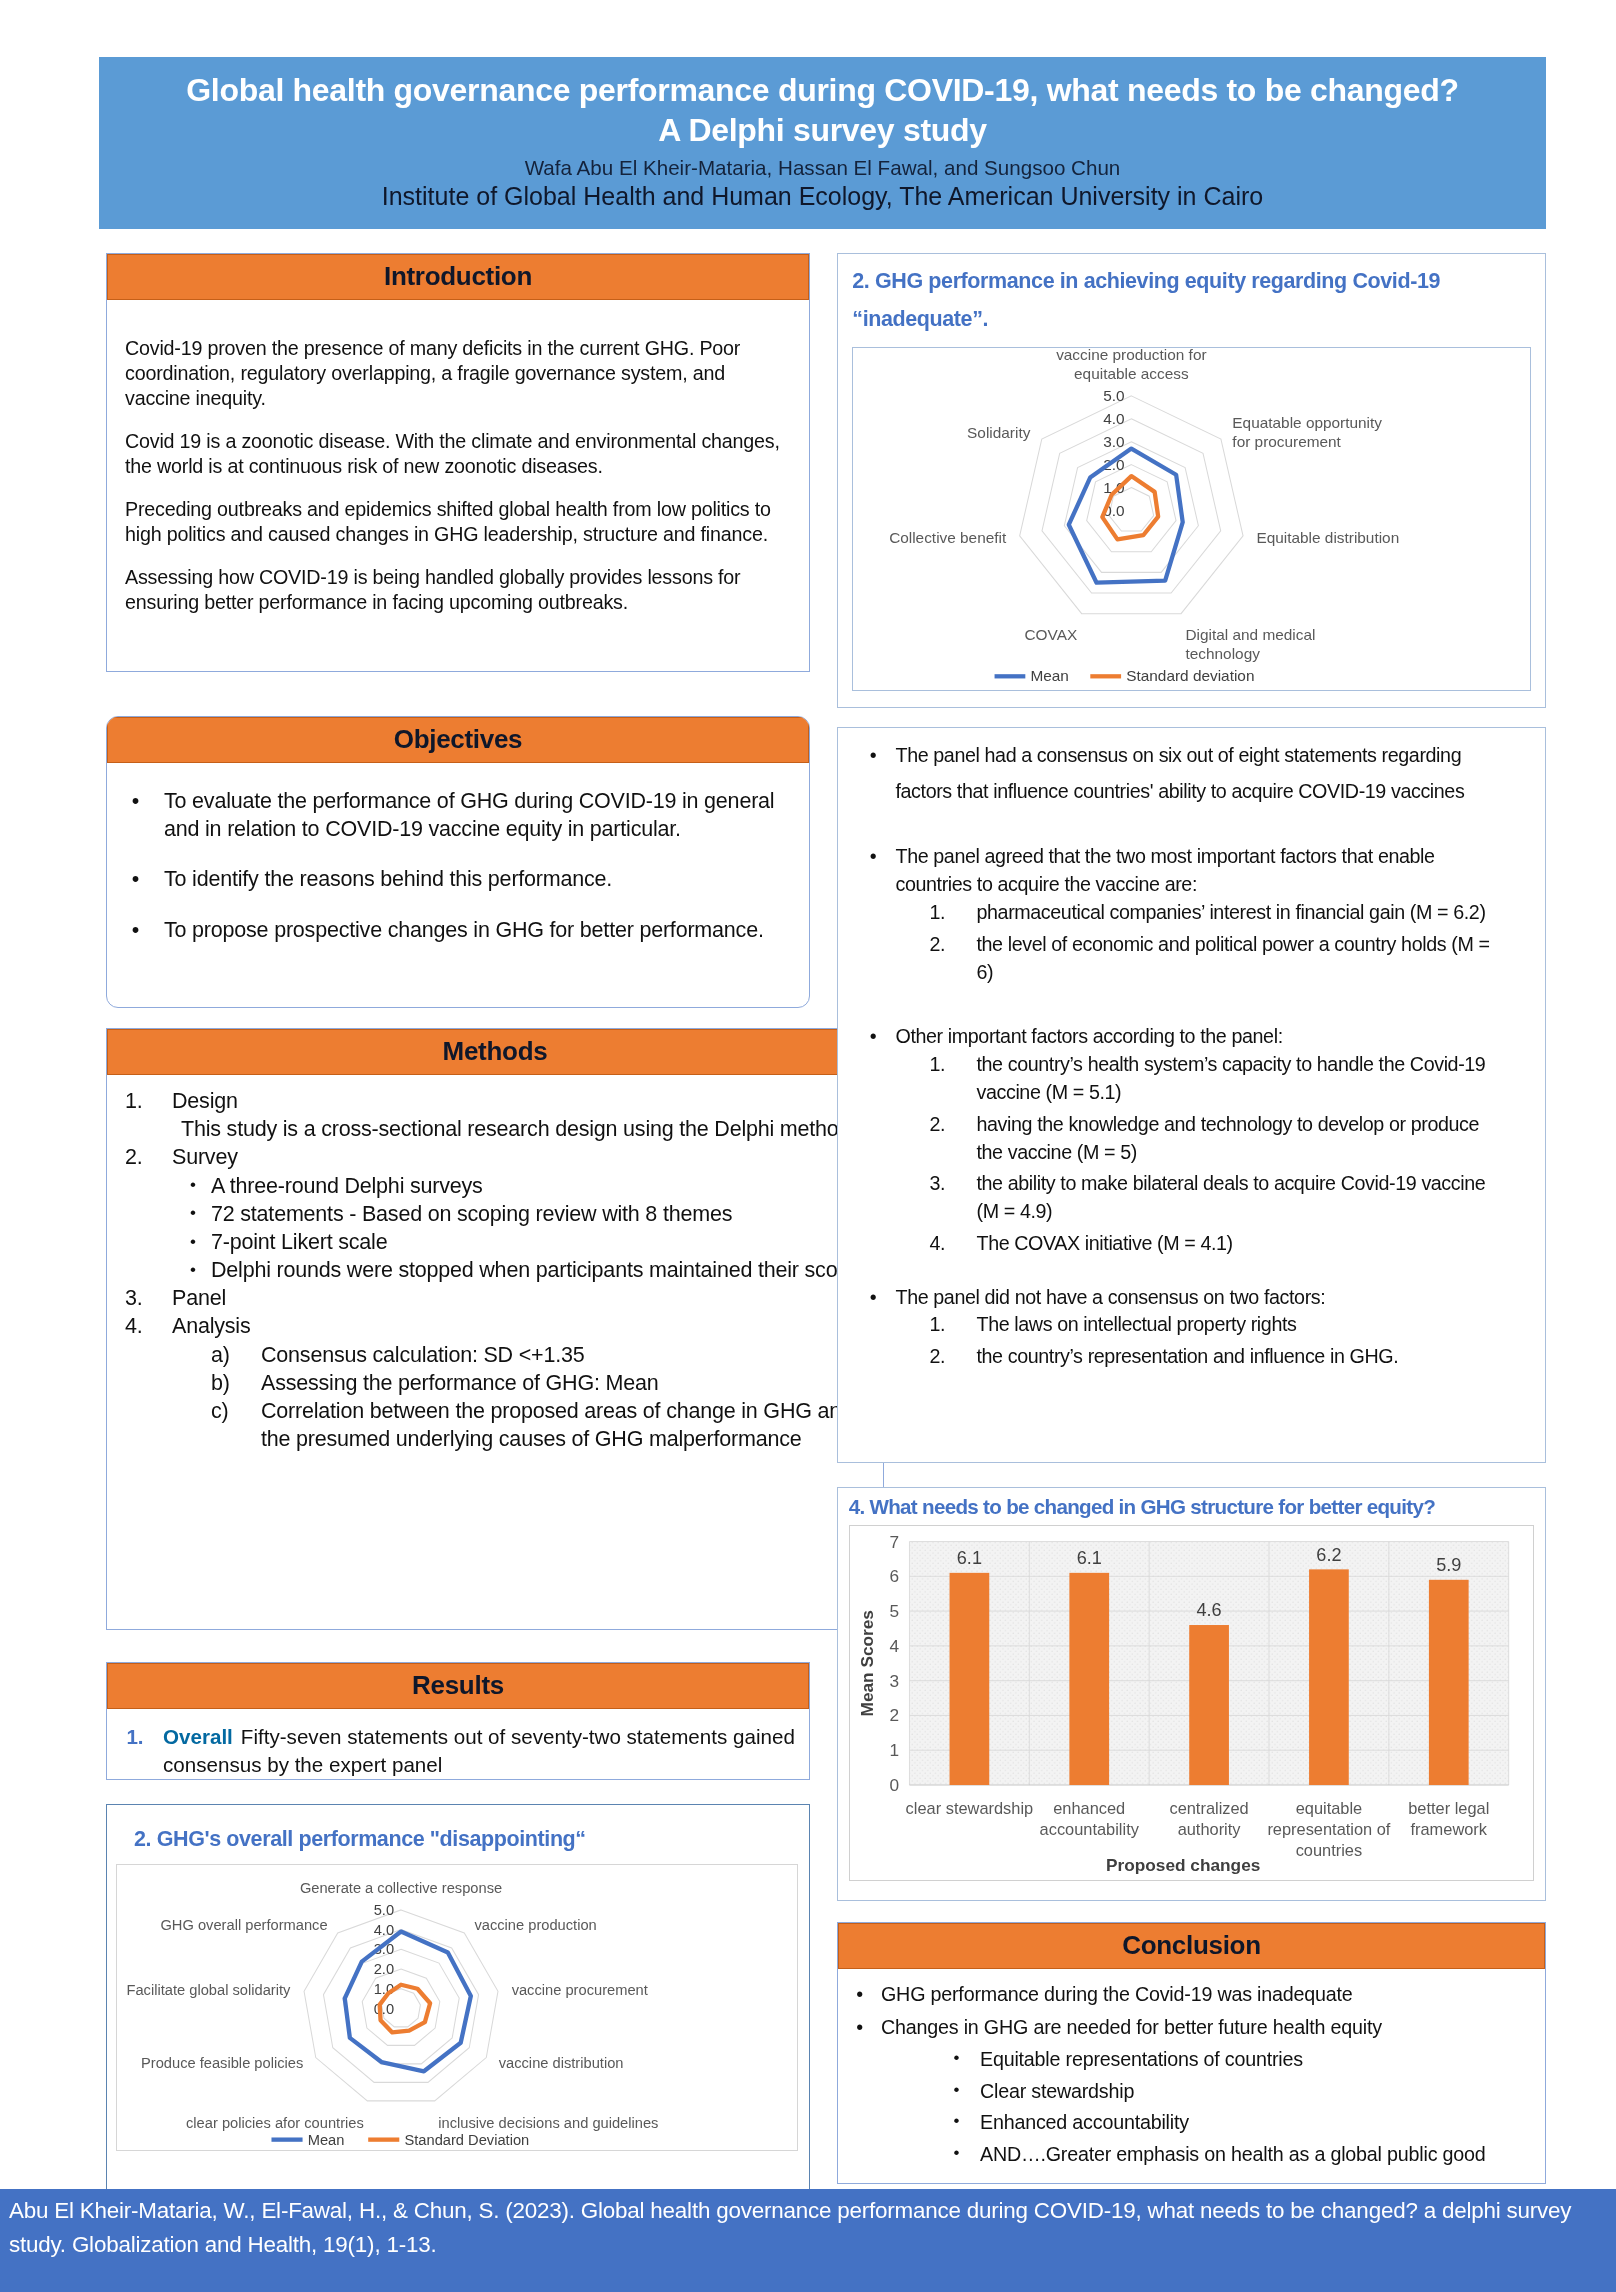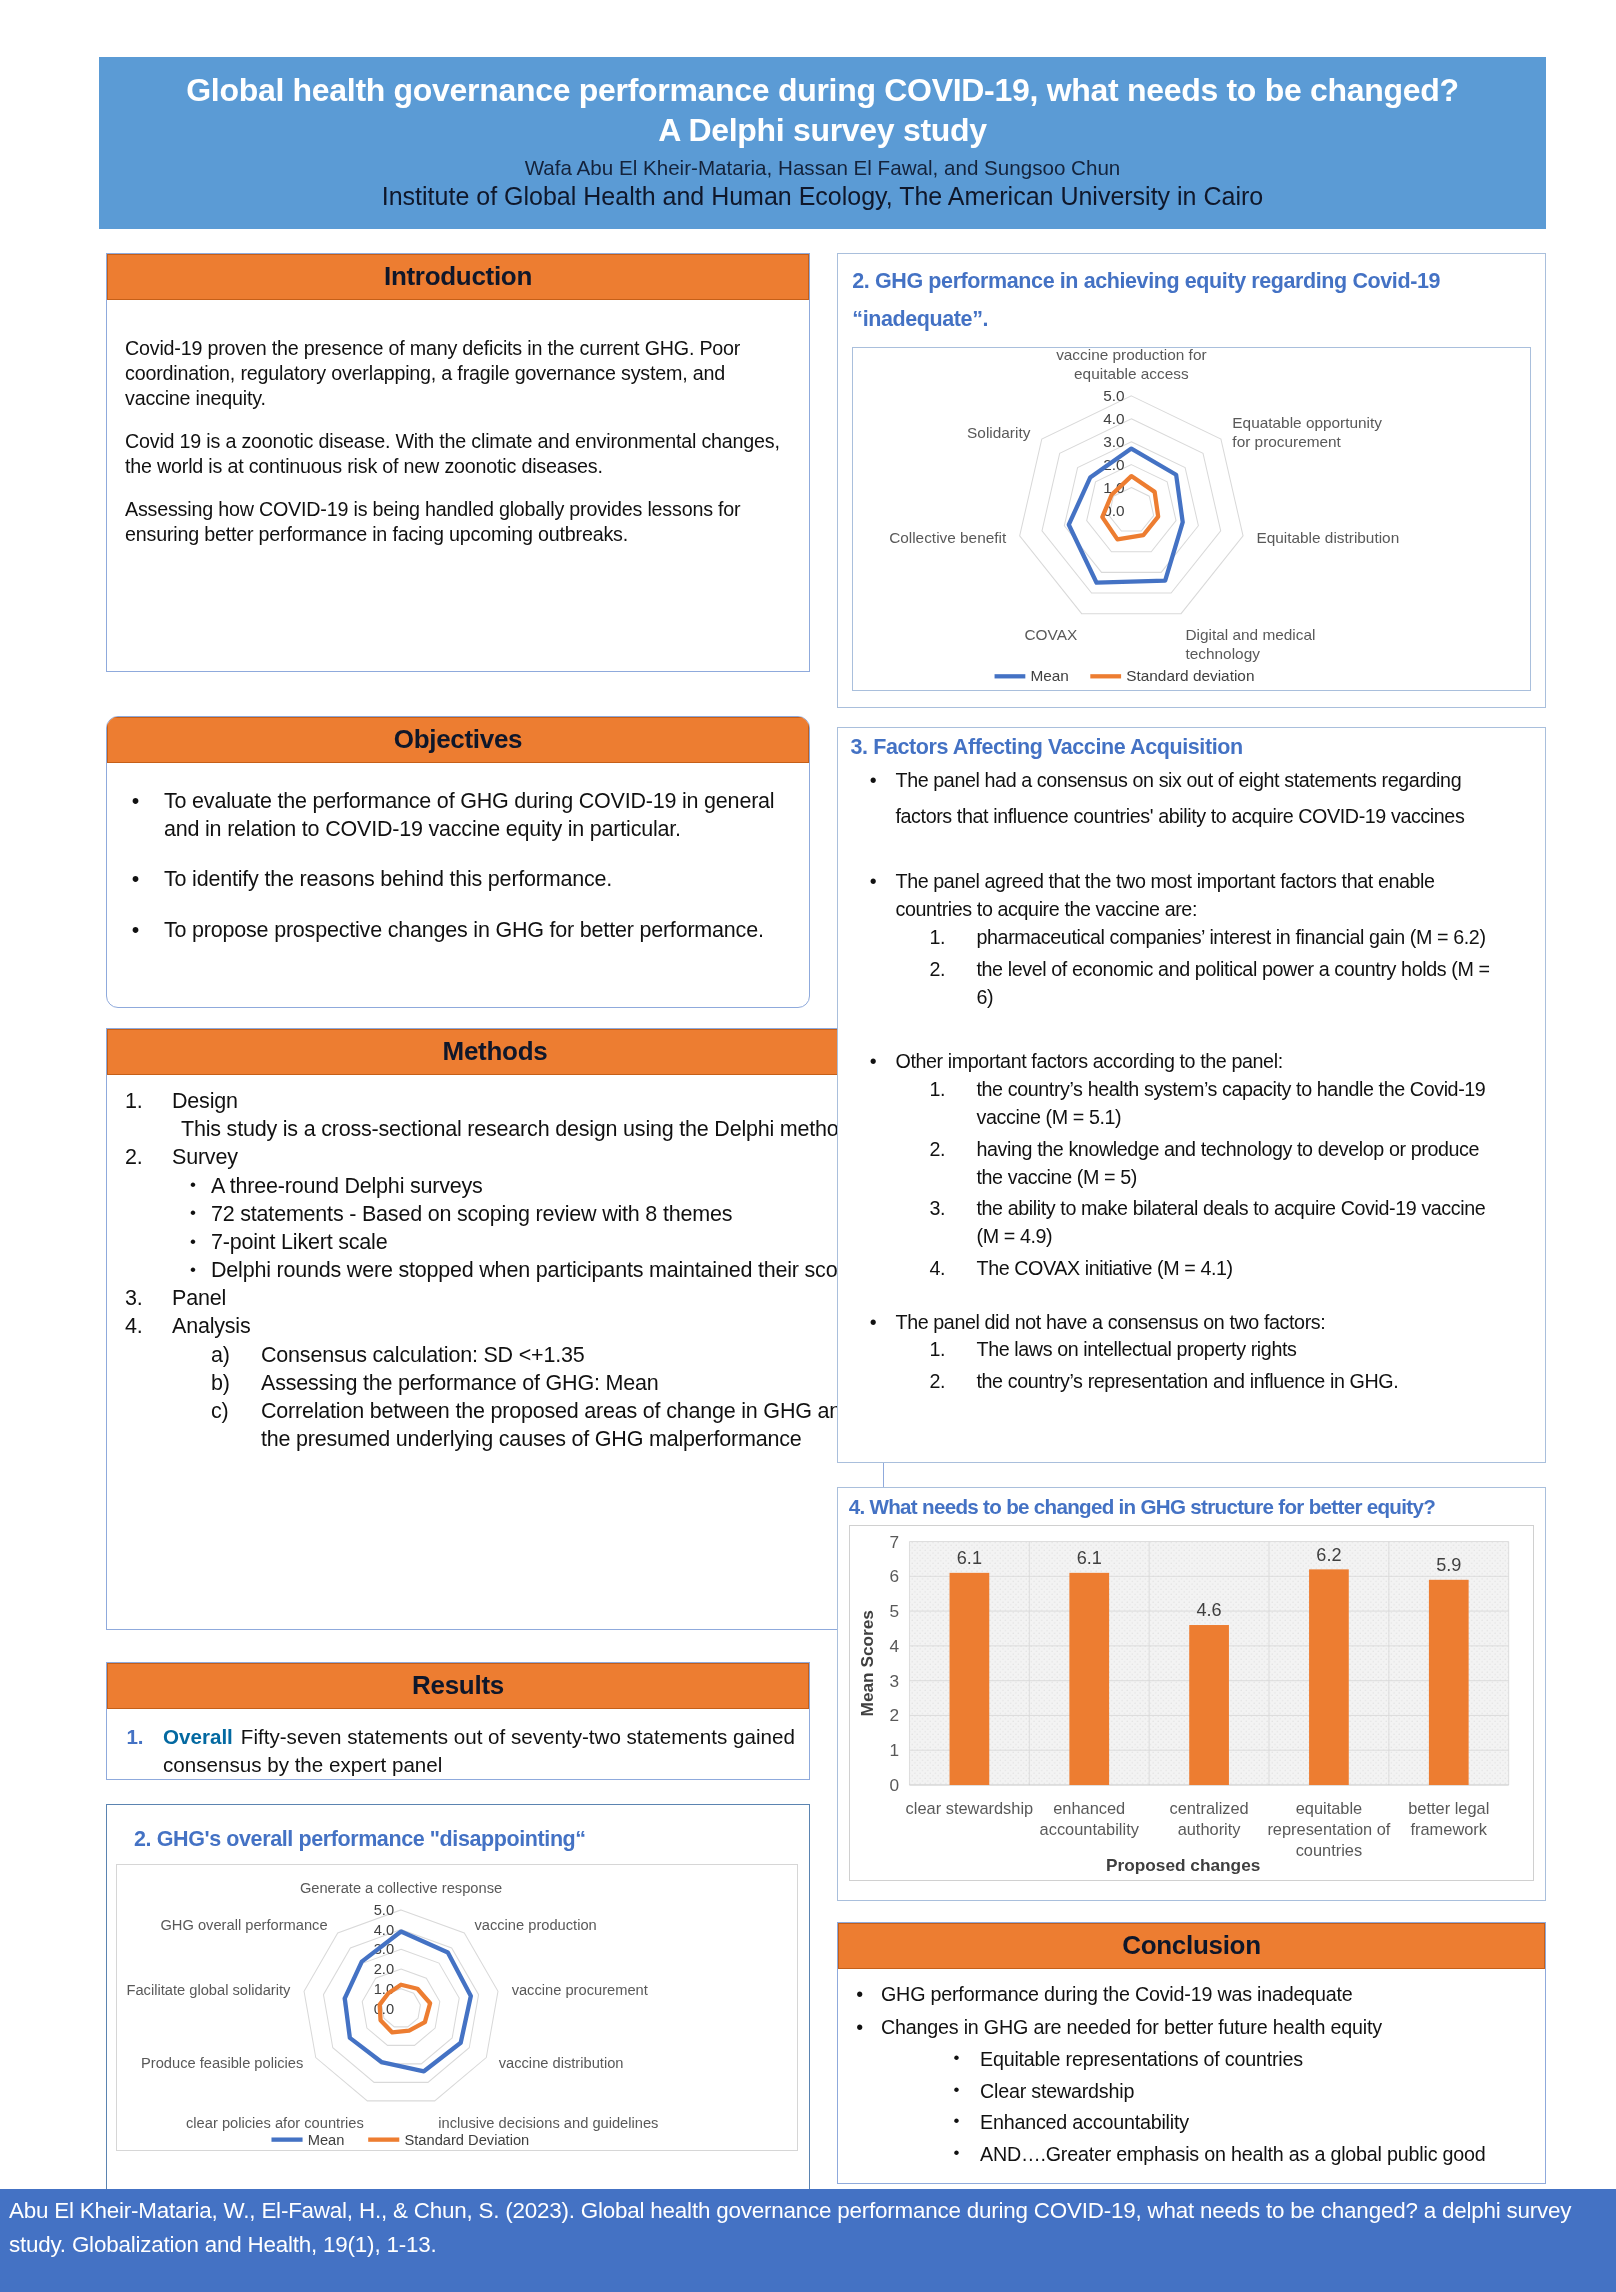--- a/index.html
+++ b/index.html
@@ -96,20 +96,21 @@
     <div class="t">A Delphi survey study</div>
     <div class="authors">Wafa Abu El Kheir-Mataria, Hassan El Fawal, and Sungsoo Chun</div>
     <div class="affil">Institute of Global Health and Human Ecology, The American University in Cairo</div>
   </header>
 
   <section class="panel p-intro">
     <div class="orange-h">Introduction</div>
     <div class="body">
       <p>Covid-19 proven the presence of many deficits in the current GHG. Poor coordination, regulatory overlapping, a fragile governance system, and vaccine inequity.</p>
       <p>Covid 19 is a zoonotic disease. With the climate and environmental changes, the world is at continuous risk of new zoonotic diseases.</p>
+      <p>Preceding outbreaks and epidemics shifted global health from low politics to high politics and caused changes in GHG leadership, structure and finance.</p>
       <p>Assessing how COVID-19 is being handled globally provides lessons for ensuring better performance in facing upcoming outbreaks.</p>
     </div>
   </section>
 
   <section class="panel p-obj">
     <div class="orange-h">Objectives</div>
     <div class="body">
       <div class="b-row">
           <span class="b-dot">•</span>
           <span>To evaluate the performance of GHG during COVID-19 in general and in relation to COVID-19 vaccine equity in particular.</span>
@@ -249,21 +250,20 @@
           <polygon points="310,149.8 337.2390088491862,168.27761530324173 341.35368165576745,197.15627323603508 323.9537010500207,218.9751587917418 293.72068210830923,223.80435192369876 276.0335115395853,197.752629339038 286.95160789684246,171.61952064120453" fill="none" stroke="#ED7D31" stroke-width="5" stroke-linejoin="round"></polygon>
           <line x1="150" y1="384" x2="186" y2="384" stroke="#4472C4" stroke-width="5"></line>
           <text x="192" y="390" font-size="18" fill="#404040">Mean</text>
           <line x1="262" y1="384" x2="298" y2="384" stroke="#ED7D31" stroke-width="5"></line>
           <text x="304" y="390" font-size="18" fill="#404040">Standard deviation</text>
         </svg>
     </div>
   </section>
 
   <section class="panel p-sec3 s3">
-    <div class="blue-head s3-head">3. Factors Affecting Vaccine Acquisition</div>
     <div class="s3-row s3-b1">
         <span class="dot">•</span>
         <span>The panel had a consensus on six out of eight statements regarding factors that influence countries' ability to acquire COVID-19 vaccines</span>
       </div>
     <div class="s3-row mt36">
         <span class="dot">•</span>
         <span>The panel agreed that the two most important factors that enable countries to acquire the vaccine are:</span>
       </div>
     <div class="s3-numrow">
         <span class="n">1.</span>

